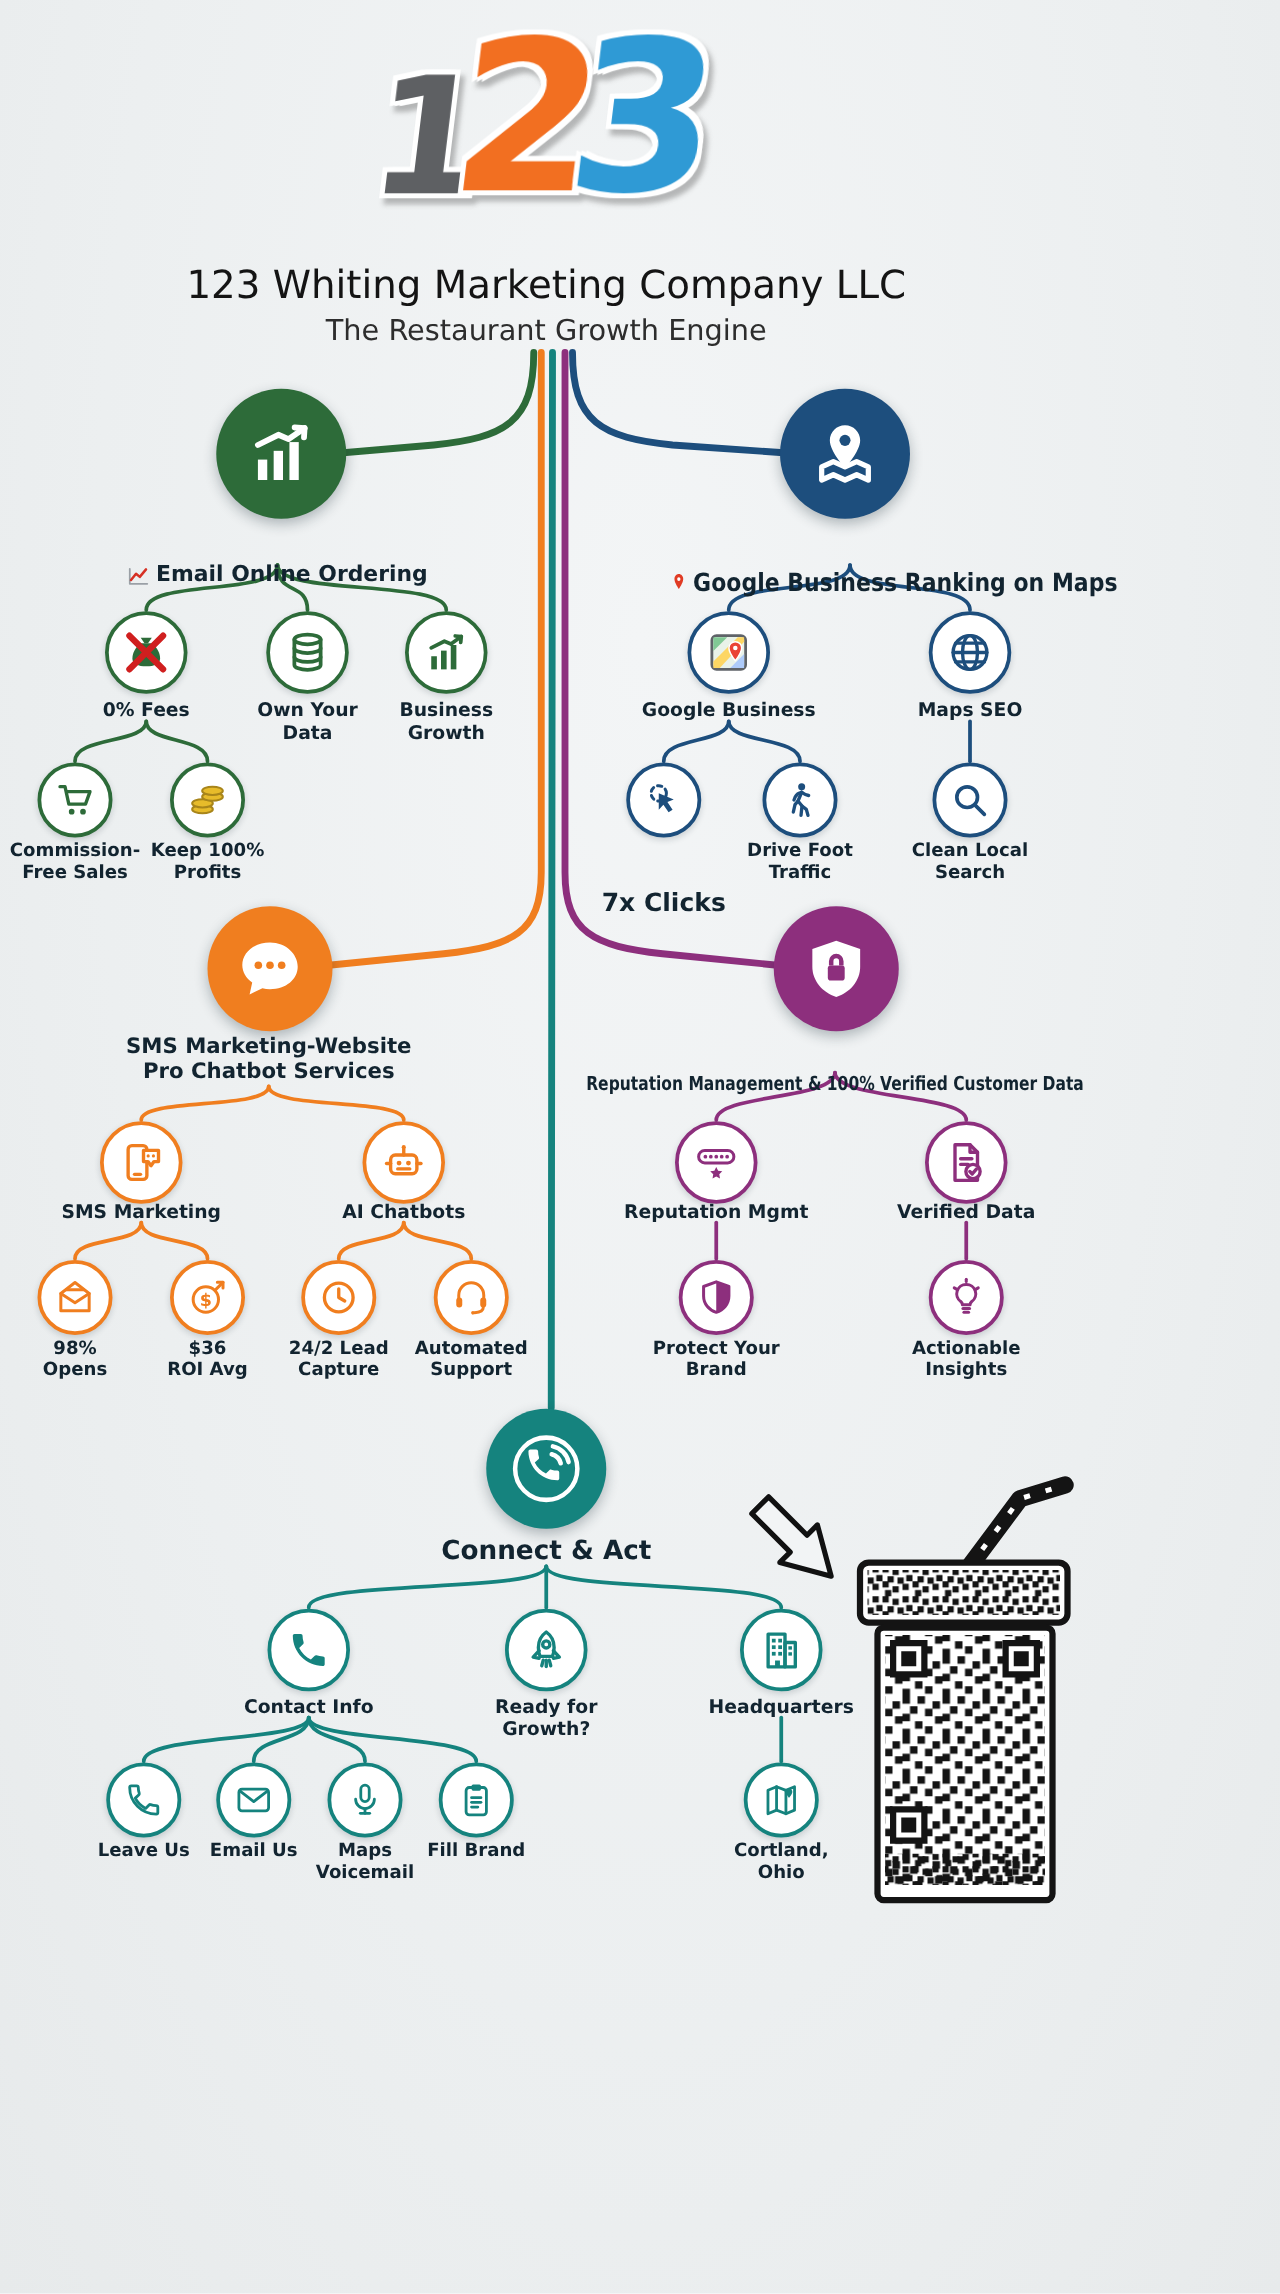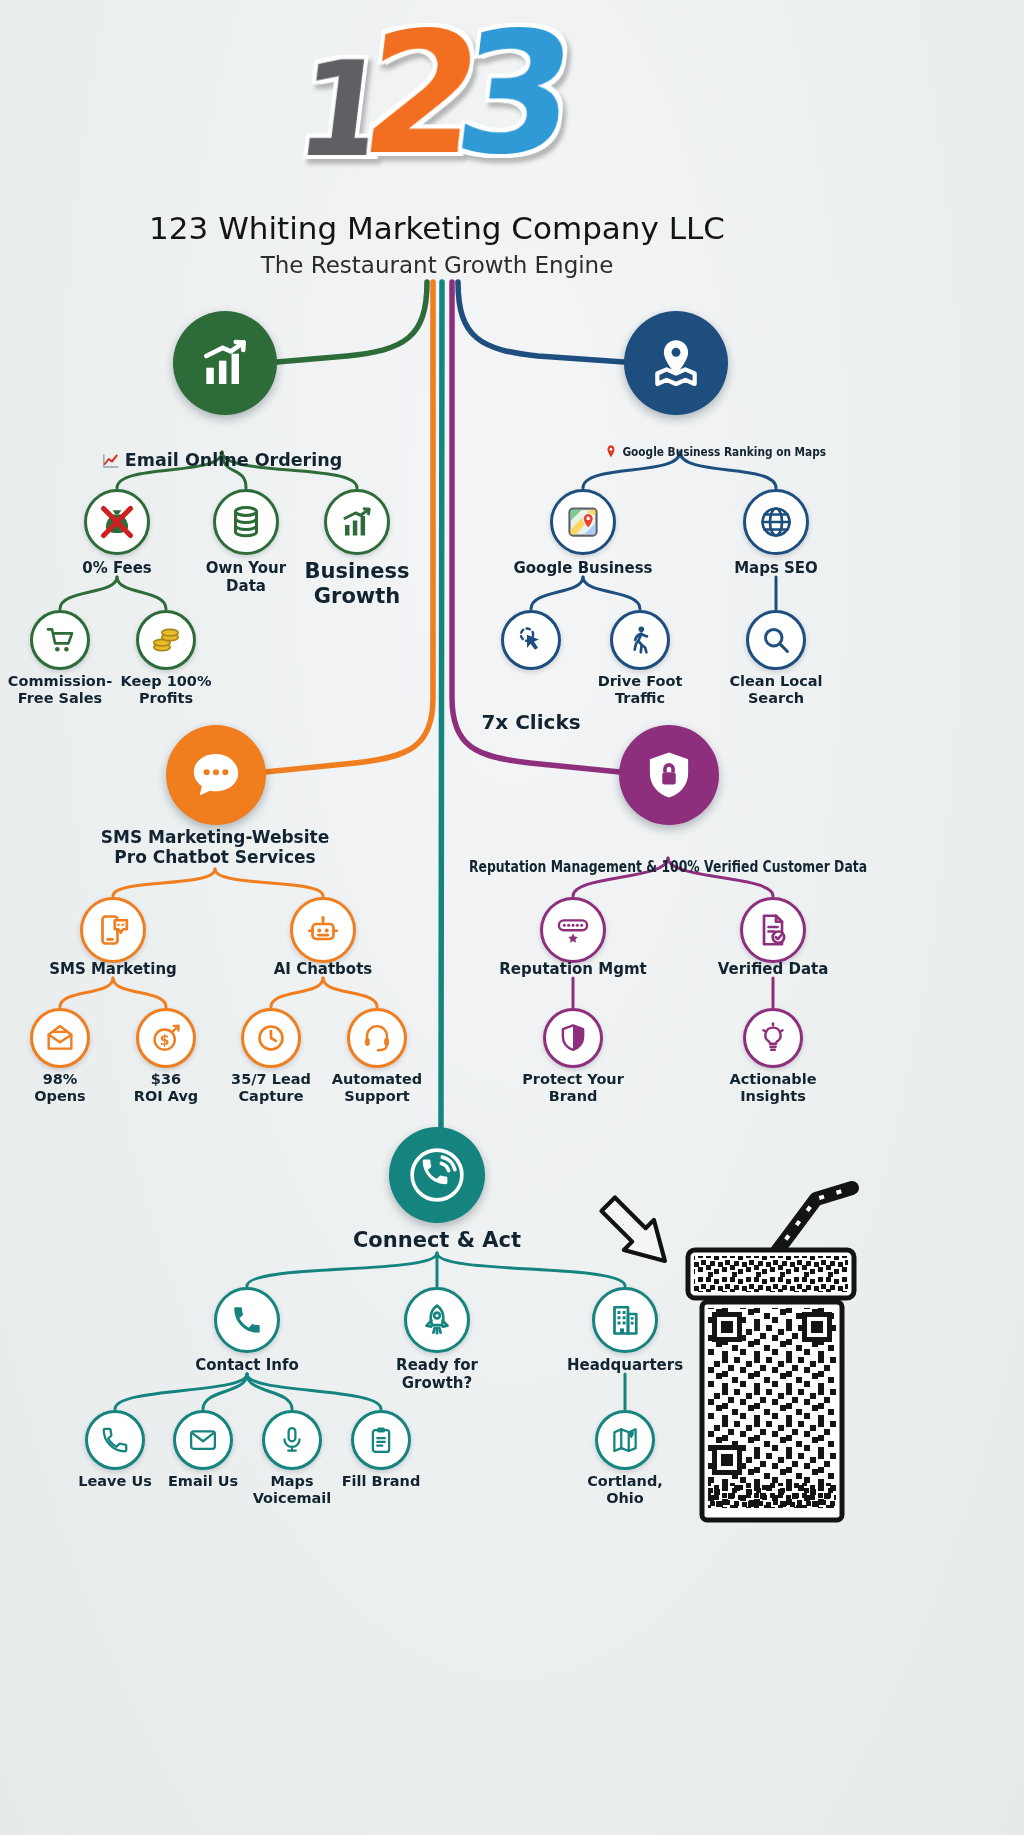--- a/index.html
+++ b/index.html
@@ -141,21 +141,21 @@
 
   <div class="circ green" style="left:357px;top:522px;width:66px;height:66px">
     <svg width="36" height="36" viewBox="0 0 24 24" fill="none" stroke="currentColor" stroke-width="2" stroke-linecap="round" stroke-linejoin="round">
       <rect x="4" y="14" width="3" height="7" fill="currentColor" stroke="none"></rect>
       <rect x="9.2" y="11" width="3" height="10" fill="currentColor" stroke="none"></rect>
       <rect x="14.4" y="8" width="3" height="13" fill="currentColor" stroke="none"></rect>
       <path d="M4 9.5 L11 6 L14.5 7.5 L20 3.5"></path>
         <path d="M16.8 3.2 L20 3.5 L19.7 6.6"></path>
     </svg>
   </div>
-  <div class="lbl" style="left:357px;top:559px;font-size:21px">Business
+  <div class="lbl" style="left:357px;top:559px;font-size:15px">Business
 Growth</div>
 
   <div class="circ green" style="left:60px;top:640px;width:60px;height:60px">
     <svg width="32" height="32" viewBox="0 0 24 24" fill="none" stroke="currentColor" stroke-width="2" stroke-linecap="round" stroke-linejoin="round">
       <path d="M3 4h3l2.3 10.5h10L21 7H7.2"></path>
       <circle cx="10" cy="19" r="1.7" fill="currentColor" stroke="none"></circle>
       <circle cx="16.8" cy="19" r="1.7" fill="currentColor" stroke="none"></circle>
     </svg>
   </div>
   <div class="lbl" style="left:60px;top:673px;font-size:14.5px">Commission-
@@ -174,21 +174,21 @@
   <div class="lbl" style="left:166px;top:673px;font-size:14.5px">Keep 100%
 Profits</div>
 
   <div class="circ filled blue" style="left:676px;top:363px;width:104px;height:104px">
     <svg width="56" height="56" viewBox="0 0 24 24" fill="none" stroke="#fff" stroke-width="1.8" stroke-linecap="round" stroke-linejoin="round">
       <path d="M4 16.5l4-1.8 4 1.8 4-1.8 4 1.8v4.5l-4-1.8-4 1.8-4-1.8-4 1.8z"></path>
       <path d="M12 2.2c-2.9 0-5.2 2.3-5.2 5.2 0 3.9 5.2 9.4 5.2 9.4s5.2-5.5 5.2-9.4c0-2.9-2.3-5.2-5.2-5.2z" fill="#fff" stroke="none"></path>
       <circle cx="12" cy="7.4" r="1.9" fill="#1d4e7d" stroke="none"></circle>
     </svg>
   </div>
-  <div class="lbl" style="left:715px;top:430px;font-size:12px">
+  <div class="lbl" style="left:715px;top:430px;font-size:20px">
     <span class="squeeze" style="--sx:.88">
       <svg width="16" height="16" viewBox="0 0 16 16" fill="none">
         <path d="M8 1.2C5.8 1.2 4 3 4 5.2c0 3 4 8 4 8s4-5 4-8C12 3 10.2 1.2 8 1.2z" fill="#e03b24"></path>
         <circle cx="8" cy="5.2" r="1.5" fill="#fff"></circle>
       </svg>
       <span>Google Business Ranking on Maps</span>
     </span>
   </div>
 
   <div class="circ blue" style="left:583px;top:522px;width:66px;height:66px">
@@ -300,21 +300,21 @@
   </div>
   <div class="lbl" style="left:166px;top:1071px;font-size:14.5px">$36
 ROI Avg</div>
 
   <div class="circ orange" style="left:271px;top:1038px;width:60px;height:60px">
     <svg width="32" height="32" viewBox="0 0 24 24" fill="none" stroke="currentColor" stroke-width="2" stroke-linecap="round" stroke-linejoin="round">
       <circle cx="12" cy="12" r="8.6"></circle>
       <path d="M12 6.8v5.2l3.6 2.1"></path>
     </svg>
   </div>
-  <div class="lbl" style="left:271px;top:1071px;font-size:14.5px">35/7 Lead
+  <div class="lbl" style="left:271px;top:1071px;font-size:14.5px">24/2 Lead
 Capture</div>
 
   <div class="circ orange" style="left:377px;top:1038px;width:60px;height:60px">
     <svg width="32" height="32" viewBox="0 0 24 24" fill="none" stroke="currentColor" stroke-width="1.8" stroke-linecap="round" stroke-linejoin="round">
       <path d="M4.5 13v-2.4a7.5 7.5 0 0 1 15 0V13"></path>
       <rect x="3" y="12" width="3.6" height="6" rx="1.8" fill="currentColor" stroke="none"></rect>
       <rect x="17.4" y="12" width="3.6" height="6" rx="1.8" fill="currentColor" stroke="none"></rect>
       <path d="M19.2 18c0 1.8-2.3 2.9-5.2 3.1"></path>
       <circle cx="13" cy="21.2" r="1.1" fill="currentColor" stroke="none"></circle>
     </svg>

